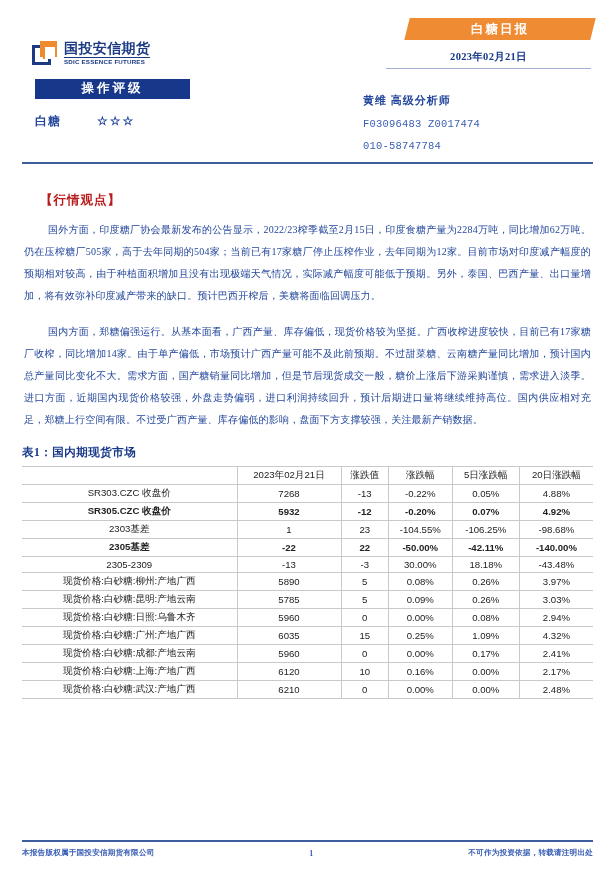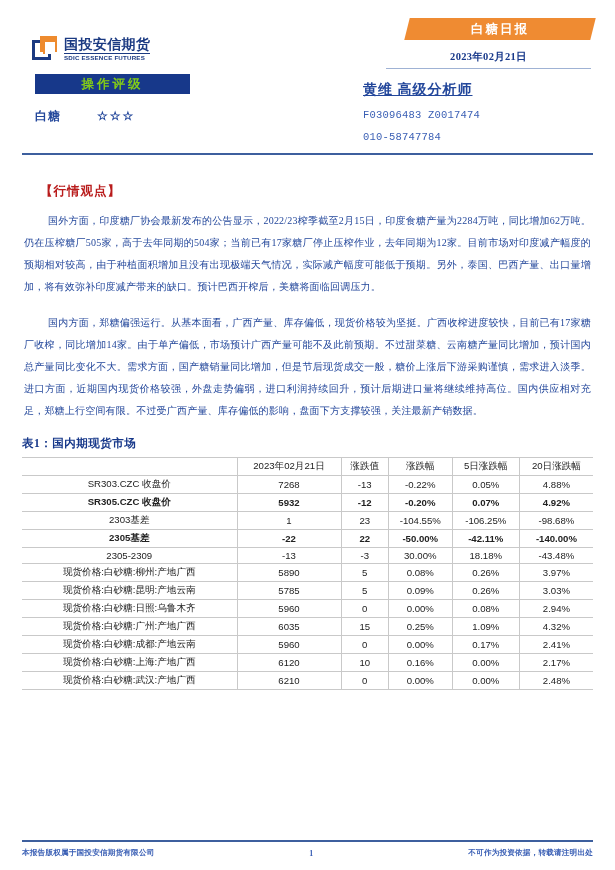--- a/index.html
+++ b/index.html
@@ -83,21 +83,21 @@
     margin-top: 2px;
     border-top: 1px solid #1b3a82;
     padding-top: 1px;
   }
 
   .rating-bar {
     margin: 12px 0 0 13px;
     width: 155px;
     height: 20px;
     background: #17388a;
-    color: #84cc16;
+    color: #ffffff;
     font-size: 12.5px;
     font-weight: bold;
     letter-spacing: 3px;
     display: flex;
     align-items: center;
     justify-content: center;
     font-family: "Liberation Serif", "DejaVu Serif", serif;
   }
   .rating-row {
     margin: 14px 0 0 13px;
@@ -134,26 +134,25 @@
     font-weight: bold;
     color: #17388a;
     letter-spacing: .3px;
     padding-bottom: 4px;
     border-bottom: 1px solid #9fb2d4;
     width: 205px;
     margin-left: auto;
     margin-right: 2px;
   }
   .analyst-name {
-    margin-top: 12px;
-    font-size: 14px;
+    margin-top: 24px;
+    font-size: 11px;
     font-weight: bold;
     color: #23479b;
     letter-spacing: 1px;
-    text-decoration: underline;
   }
   .analyst-line {
     margin-top: 10px;
     font-size: 10.5px;
     color: #3a5fb5;
     font-family: "Liberation Mono", "DejaVu Sans Mono", monospace;
     letter-spacing: .2px;
   }
 
   .header-rule {

